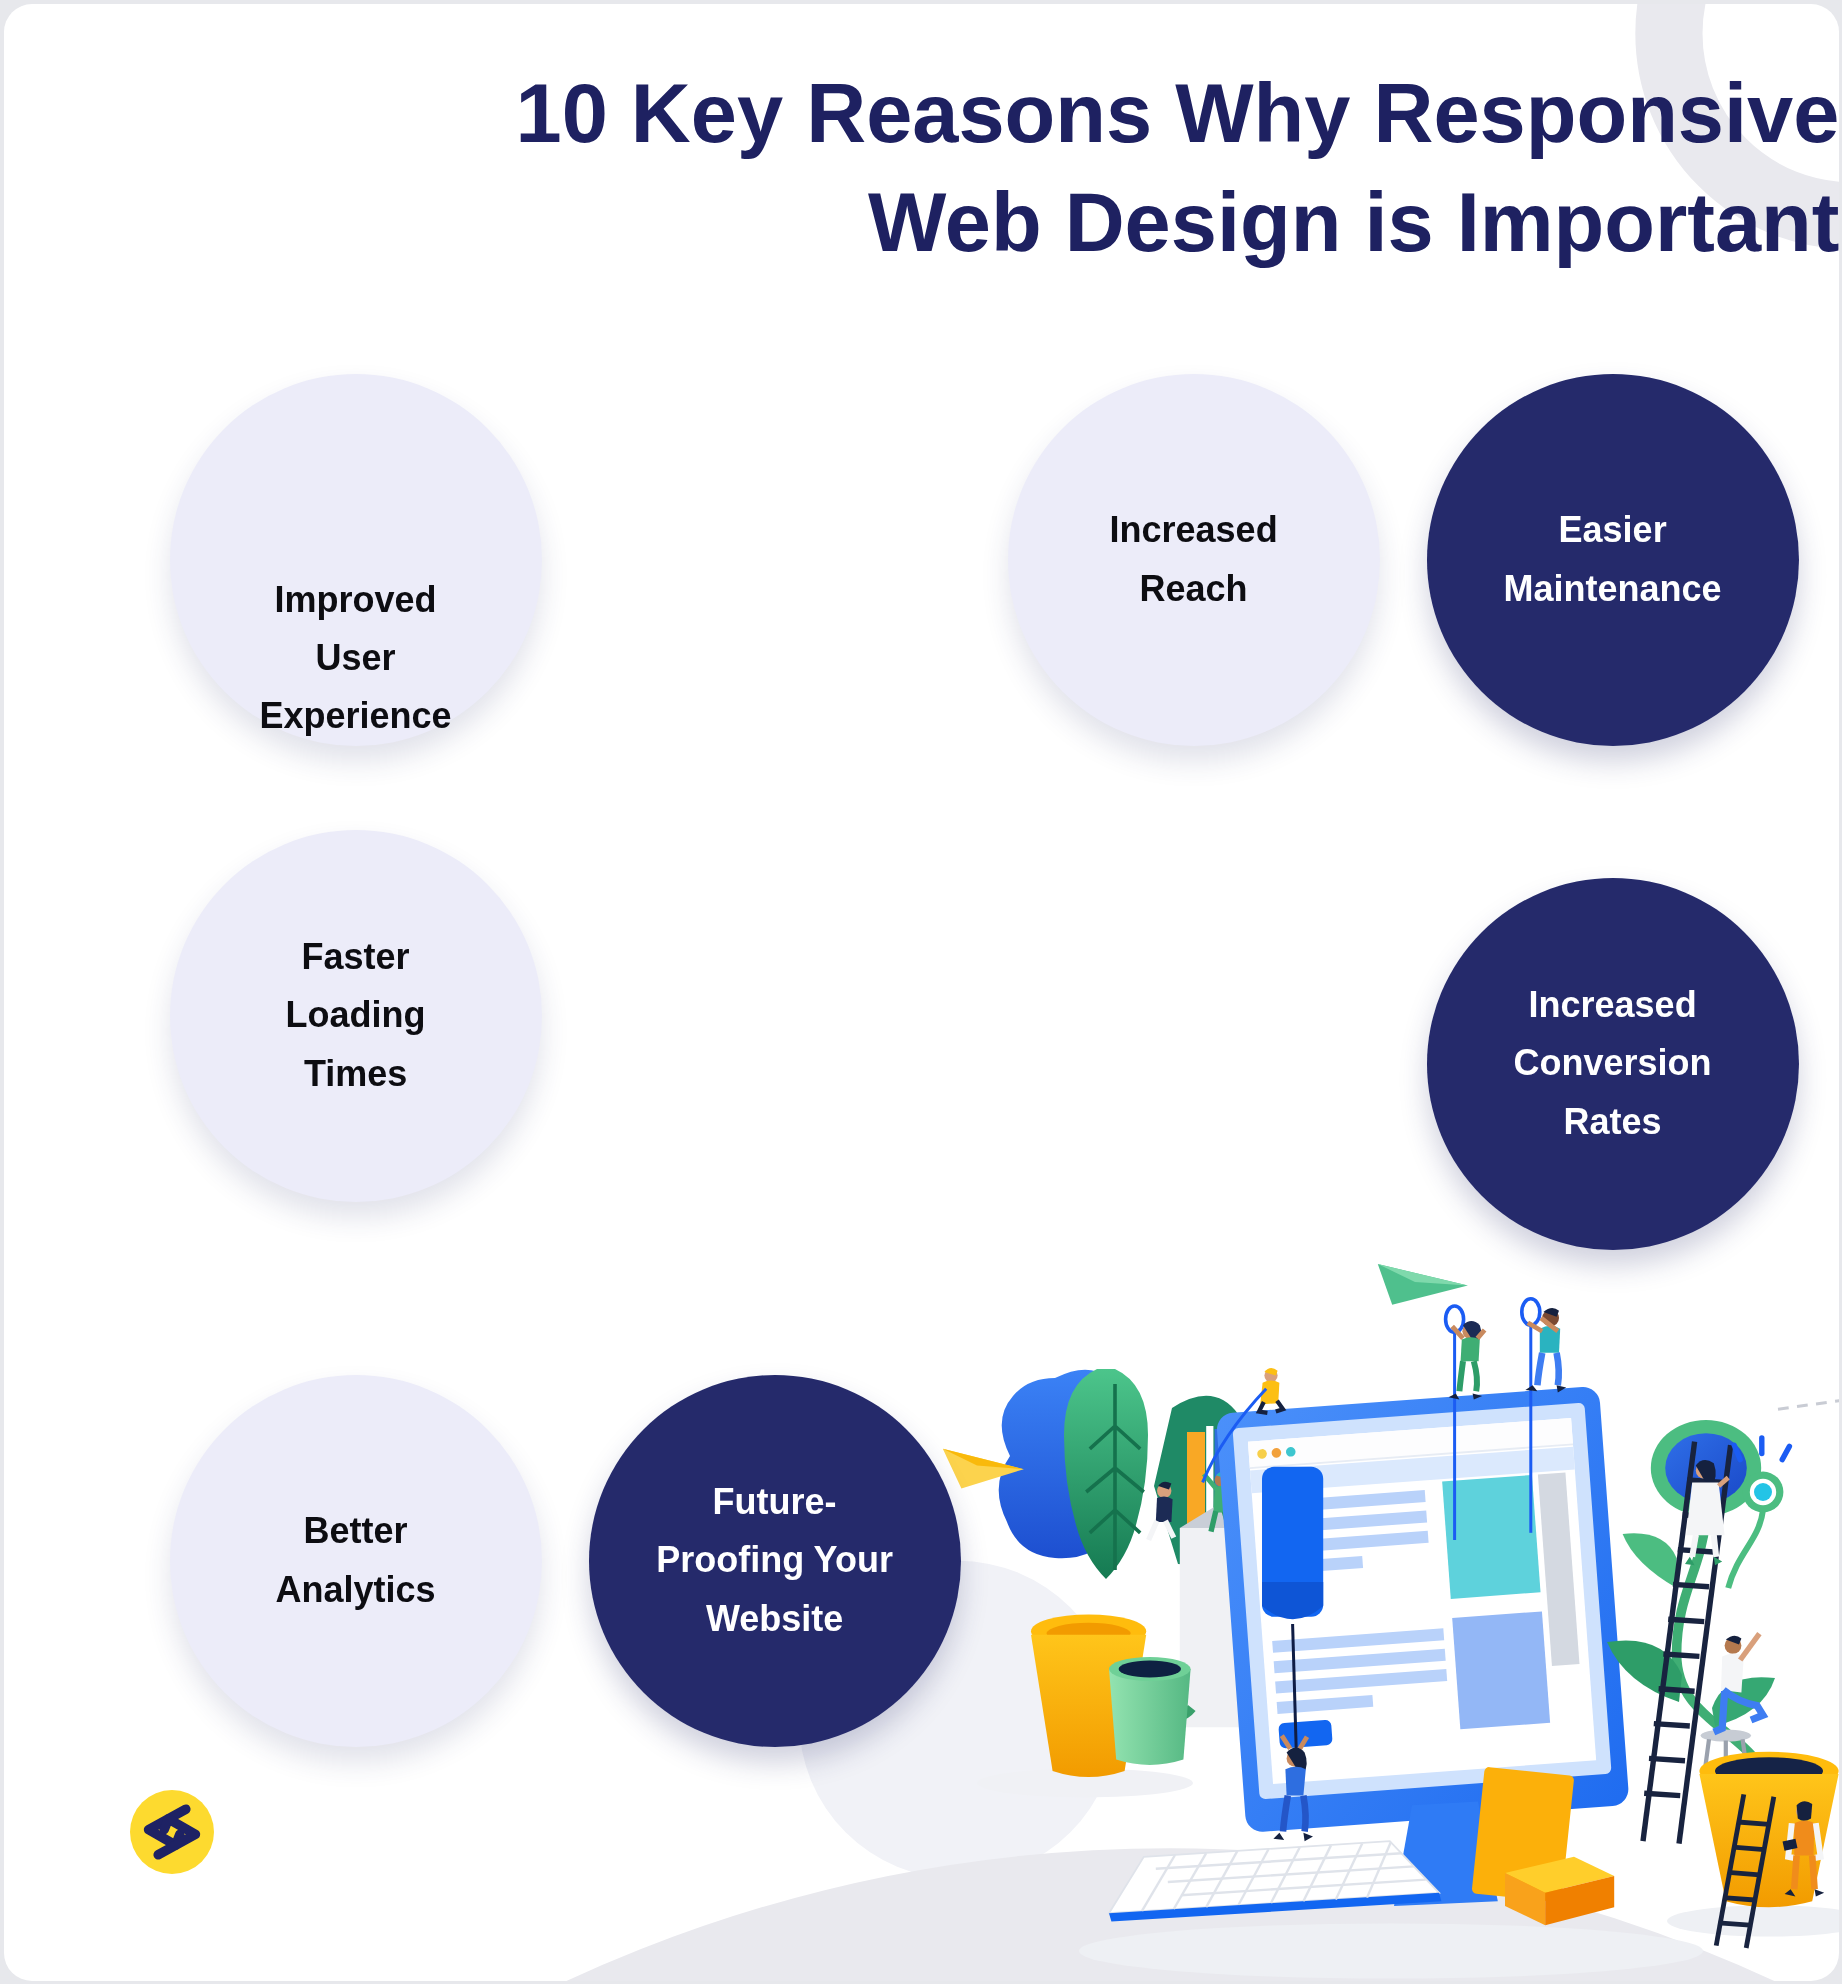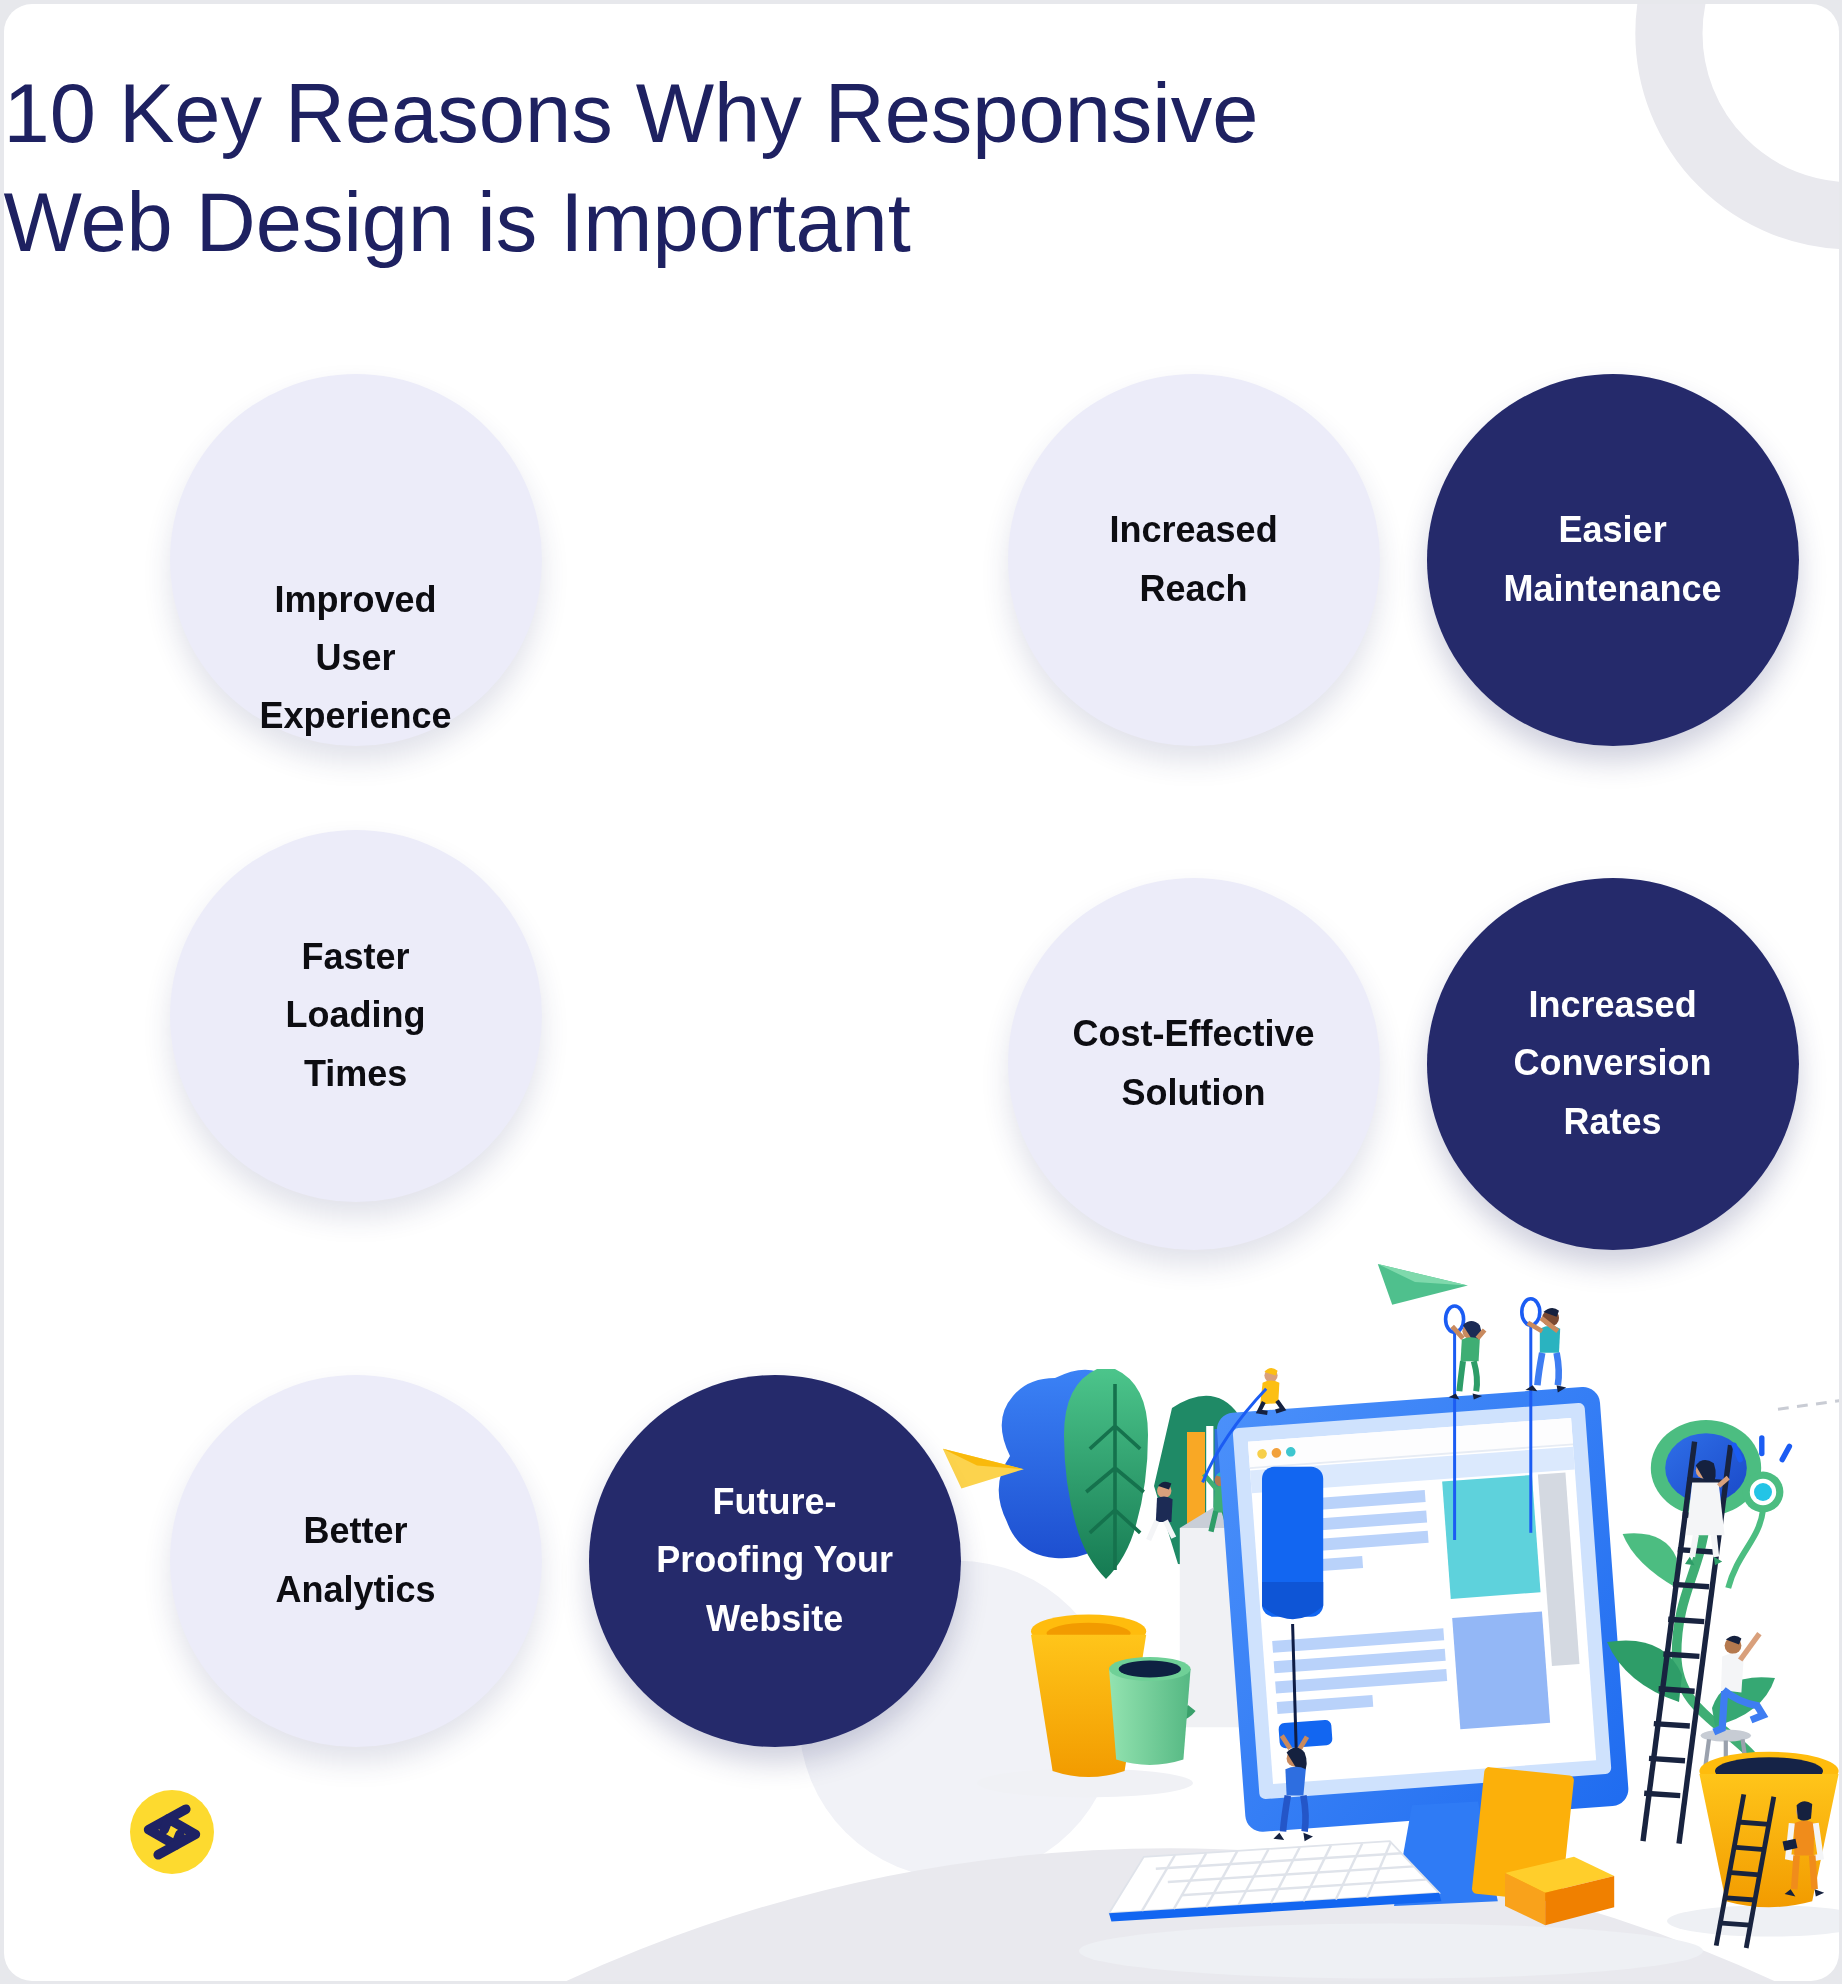--- a/index.html
+++ b/index.html
@@ -9,22 +9,22 @@
     font-family:"Liberation Sans", sans-serif;
     overflow:hidden;
   }
   .card{
     position:absolute;inset:3.6px;background:#ffffff;border-radius:28px;
     overflow:hidden;
   }
   .decor-layer{position:absolute;inset:0;z-index:1;}
   .page-title{
     position:absolute;top:55px;left:0;right:0;z-index:5;
-    text-align:left;
-    font-size:83px;line-height:1.32;font-weight:normal;
+    text-align:right;
+    font-size:83px;line-height:1.32;font-weight:bold;
     color:#1e2161;letter-spacing:0px;
     white-space:pre-line;margin:0;
   }
   .circle{
     position:absolute;width:372px;height:372px;border-radius:50%;
     display:flex;align-items:center;justify-content:center;text-align:center;
     z-index:4;
   }
   .circle.light{background:#ececf9;color:#0d0d12;box-shadow:0 15.6px 28px rgba(43,47,104,0.14);}
   .circle.dark{background:#252a6b;color:#ffffff;box-shadow:0 15.6px 28px rgba(43,47,104,0.22);}
@@ -67,24 +67,20 @@
 Reach</div>
     </div>
   <div class="circle dark  p4">
       <div class="circle-label">Easier
 Maintenance</div>
     </div>
   <div class="circle light p5">
       <div class="circle-label">Faster
 Loading
 Times</div>
-    </div>
-  <div class="circle light p7">
-      <div class="circle-label">Cost-Effective
-Solution</div>
     </div>
   <div class="circle dark  p8">
       <div class="circle-label">Increased
 Conversion
 Rates</div>
     </div>
   <div class="circle light p9">
       <div class="circle-label">Better
 Analytics</div>
     </div>

